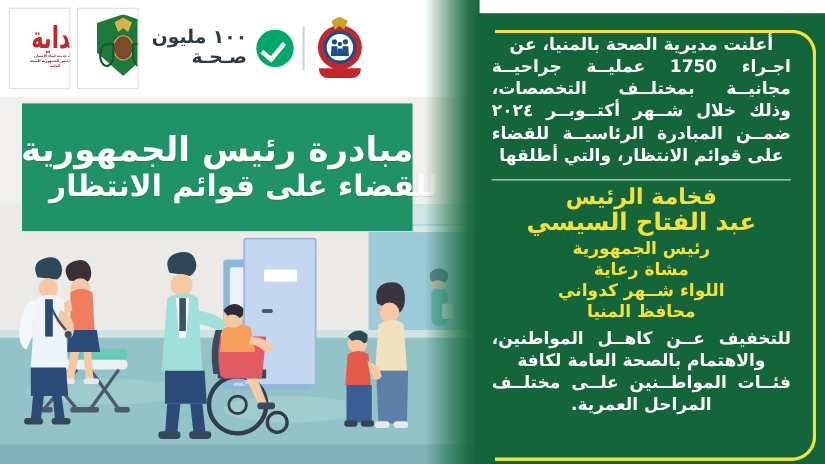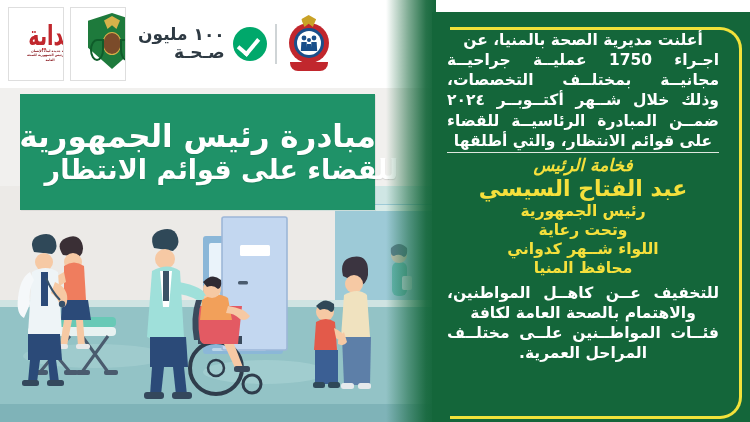--- a/index.html
+++ b/index.html
@@ -191,26 +191,26 @@
     display:flex; flex-direction:column; align-items:center;
   }
   .body-line {
     color:#ffffff; font-weight:bold;
     font-size:15.5px; line-height:1.30;
     width:272px; white-space:nowrap;
   }
   .body-line.justify {
     display:flex; justify-content:space-between;
   }
-  .body-line.underline { border-bottom:1.3px solid #dfe8df; padding-bottom:1px; }
+  .body-line.underline { border-bottom:1.3px solid #dfe8df; padding-bottom:12px; }
   .gold {
     color:#f5e03c; font-weight:bold; line-height:1.22;
     white-space:nowrap;
   }
-  .gold.sm { font-size:17px;font-style:italic; }
+  .gold.sm { font-size:20px; }
   .gold.lg { font-size:22px; }
   .gold.md { font-size:15.5px; }
   .spacer-xs { height:2px; }
   .spacer-sm { height:5px; }
 </style>
 </head>
 <body>
 
 <div id="poster">
 
@@ -430,21 +430,21 @@
         <span>الرئاسيــة</span>
         <span>للقضاء</span>
       </div>
 
       <div class="body-line underline">على قوائم الانتظار، والتي أطلقها</div>
 
       <div class="spacer-xs"></div>
       <div class="gold sm">فخامة الرئيس</div>
       <div class="gold lg">عبد الفتاح السيسي</div>
       <div class="gold md">رئيس الجمهورية</div>
-      <div class="gold md">وتحت رعاية</div>
+      <div class="gold md">مشاة رعاية</div>
       <div class="gold md">اللواء شــهر كدواني</div>
       <div class="gold md">محافظ المنيا</div>
       <div class="spacer-sm"></div>
 
       <div class="body-line justify">
         <span>للتخفيف</span>
         <span>عــن</span>
         <span>كاهــل</span>
         <span>المواطنين،</span>
       </div>

